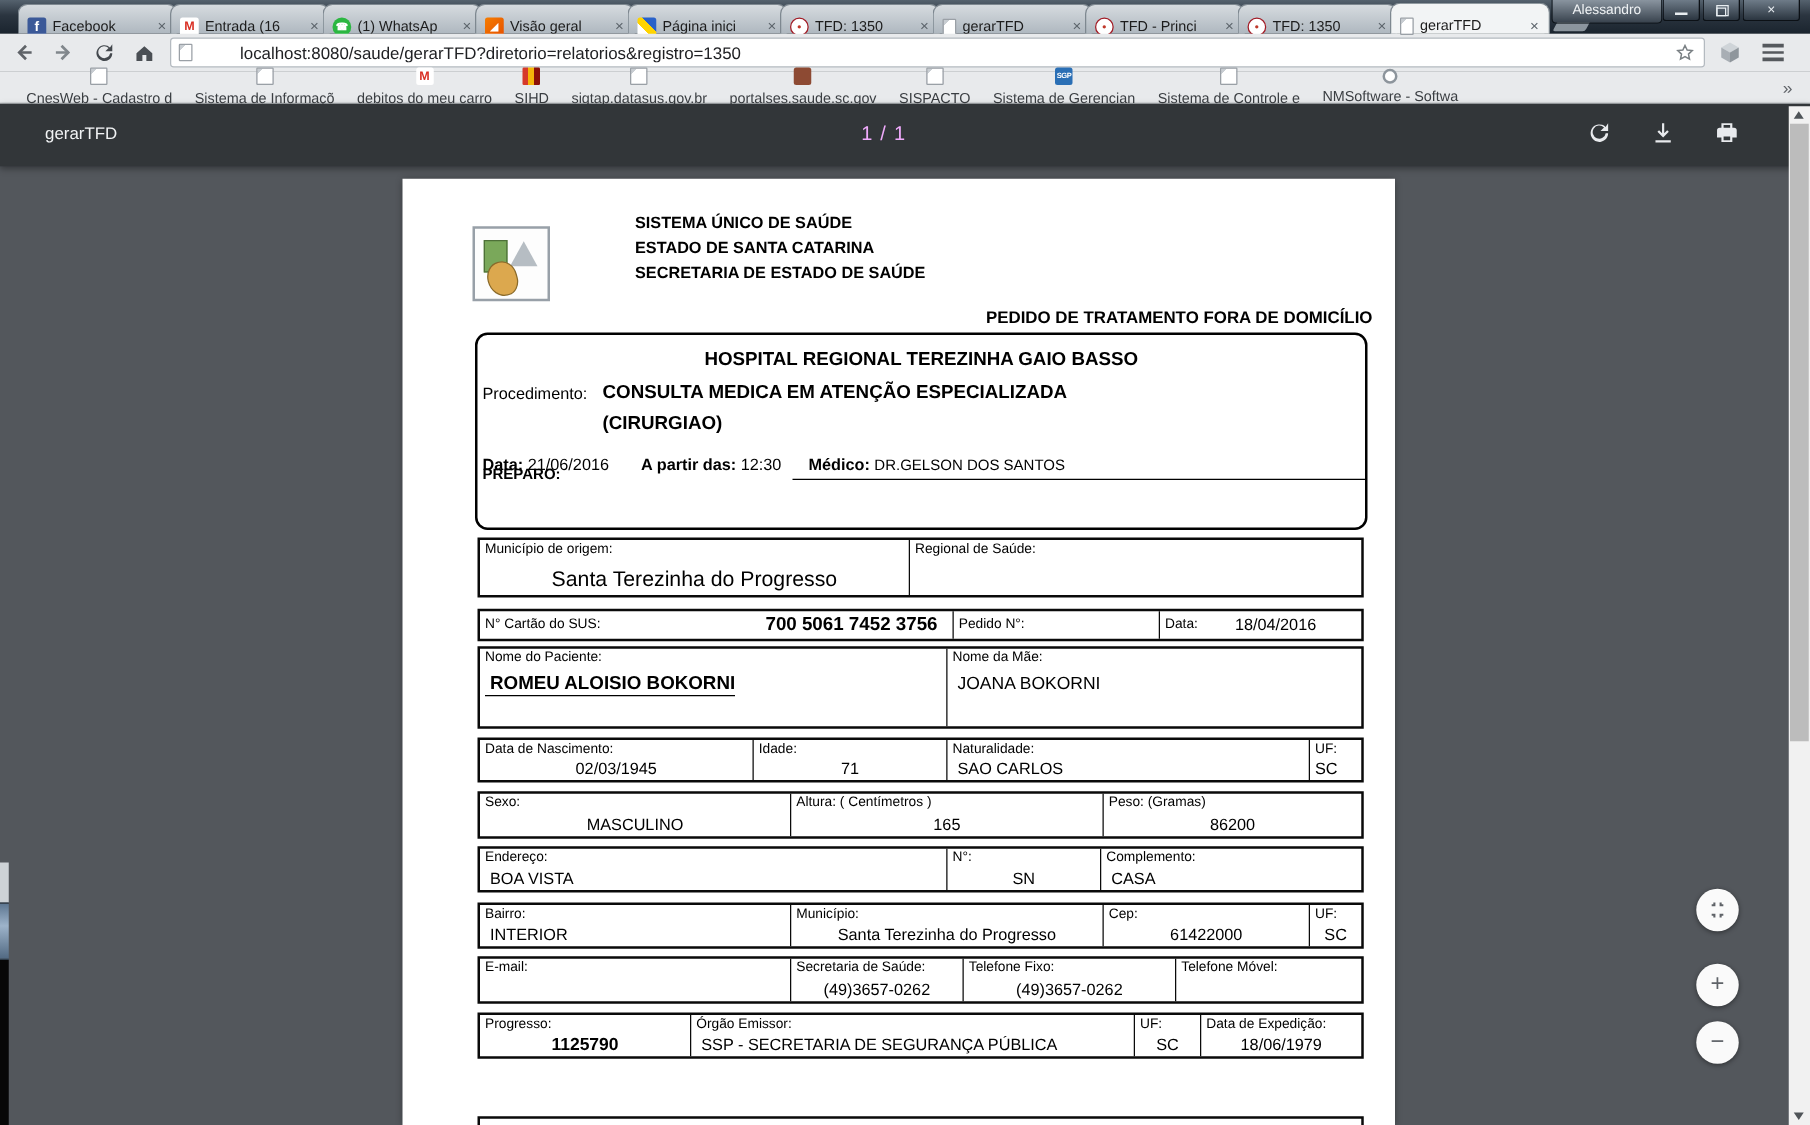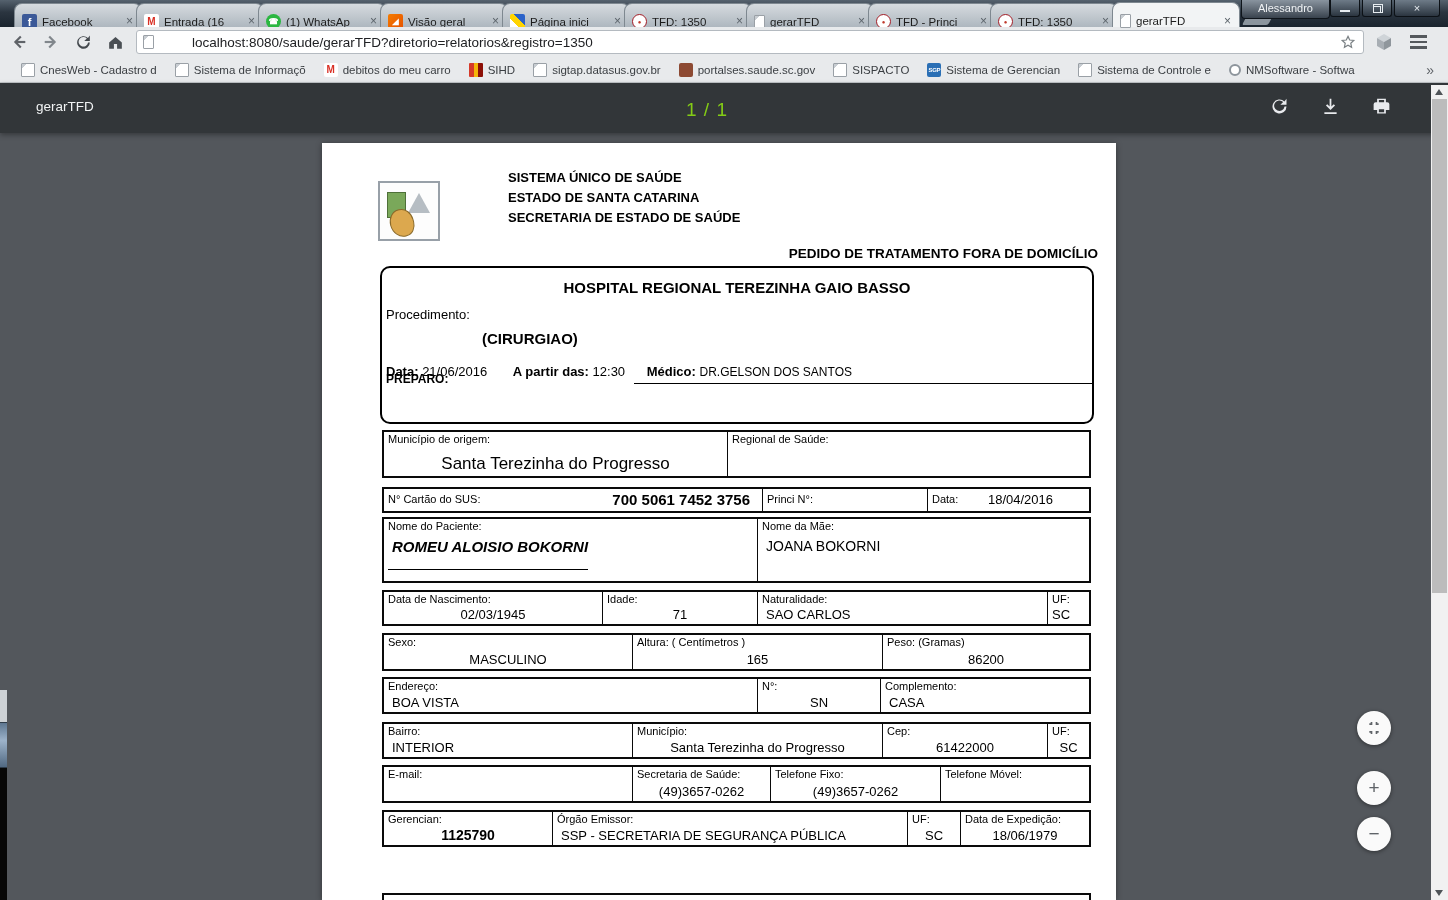--- a/index.html
+++ b/index.html
@@ -47,35 +47,35 @@
     display:flex; align-items:center; padding:0 6px; gap:6px; }
   .urltext { font-size:13.5px; color:#202124; white-space:nowrap; overflow:hidden; flex:1;padding-left:32px; }
   .star { margin-left:auto; }
   .cubewrap, .menuwrap { width:28px; height:26px; display:flex; align-items:center; justify-content:center; margin-left:6px; }
   .hamburger { display:flex; flex-direction:column; gap:3px; }
   .hamburger span { width:17px; height:2.5px; background:#55595d; }
 
   
   .bookmarksbar { position:absolute; left:0; top:57px; width:1448px; height:26px; background:#e8eaec;
     border-bottom:1px solid #c3c7ca; display:flex; align-items:center; padding-left:12px; }
-  .bookmark { display:flex; align-items:center; gap:5px; padding:0 9px; font-size:11.5px; color:#3a3e42; white-space:nowrap; }
+  .bookmark { display:flex; align-items:center; gap:5px; padding:0 9px; font-size:11.5px; color:#3a3e42; white-space:nowrap;flex-direction:column; }
   .bicon { width:14px; height:14px; flex:0 0 14px; display:flex; align-items:center; justify-content:center; font-weight:bold; }
   .bicon.ic-gmail { font-size:10px; }
   .ic-sihd { background:linear-gradient(90deg,#d63a2a 0 33%,#f5b50a 33% 66%,#8c1007 66% 100%); border-radius:1px; }
   .ic-portal { background:#8d4a33; border-radius:2px; }
   .ic-sgp { background:#2a6fb5; border-radius:2px; color:#fff; font-size:6px; letter-spacing:-.3px; }
   .ic-sgp::before { content:"SGP"; }
   .ic-nm { border:2.5px solid #8d959c; border-radius:50%; background:#fff; width:12px; height:12px; flex-basis:12px; }
   .bm-chevron { margin-left:auto; margin-right:14px; color:#5f6368; font-size:14px; }
 
   
   .pdf-toolbar { position:absolute; left:0; top:83px; width:1448px; height:50px; background:#323639;
     box-shadow:0 2px 5px rgba(0,0,0,.35); z-index:3; }
   .pdf-title { position:absolute; left:36px; top:16px; color:#f1f3f4; font-size:13.5px; }
-  .page-indicator { position:absolute; left:707px; top:16px; transform:translateX(-50%); color:#84cc16; font-size:19px; letter-spacing:1px; }
+  .page-indicator { position:absolute; left:707px; top:16px; transform:translateX(-50%); color:#f0abfc; font-size:16px; letter-spacing:1px; }
   .pdf-actions { position:absolute; right:56px; top:13px; display:flex; gap:30px; }
   .pdf-actions svg { display:block; }
   .pdf-content { position:absolute; left:0; top:133px; width:1431px; height:767px; background:#53575c; }
 
   
   .page { position:absolute; left:322px; top:10px; width:794px; height:757px; background:#fff;
     box-shadow:0 1px 6px rgba(0,0,0,.4); overflow:hidden; color:#000; }
   .sus-logo { position:absolute; left:56px; top:38px; width:62px; height:60px; border:2px solid #98a0a8; background:#fdfdfd; }
   .sus-logo .green { position:absolute; left:7px; top:9px; width:19px; height:26px; background:#7aa85a; border:1px solid #4e7038; }
   .sus-logo .tri { position:absolute; right:8px; top:10px; width:0; height:0; border-left:11px solid transparent; border-right:11px solid transparent; border-bottom:20px solid #b6bdc3; }
@@ -100,21 +100,21 @@
   .drow.inline .dcell { flex-direction:row; align-items:center; }
   .flabel { font-size:11px; line-height:13px; white-space:nowrap; }
   .fvalue { font-size:13px; margin-top:auto; }
   .fvalue.center { text-align:center; }
   .fvalue.sz17 { font-size:17px; }
   .fvalue.sz15 { font-size:15px; }
   .fvalue.sz14 { font-size:14px; }
   .fvalue.bold { font-weight:bold; }
   .fvalue.pl6 { padding-left:4px; }
   .fvalue.vtop { margin-top:5px; }
-  .fvalue.ul { border-bottom:1.5px solid #000; align-self:flex-start; padding-bottom:14px;font-style:italic; }
+  .fvalue.ul { border-bottom:1.5px solid #000; align-self:flex-start; padding-bottom:1px; }
   .inline .fvalue { margin-top:0; }
   .inline .mla { margin-left:auto; margin-right:8px; }
   .inline .mr16 { margin-right:32px; }
   .cutrow { overflow:hidden; }
   .cutrow .fvalue { font-size:12px; font-weight:bold; margin-top:2px; }
 
   
   .scrollbar { position:absolute; right:0; top:85px; bottom:0; width:17px; background:#f1f1f1; z-index:5; }
   .sb-up, .sb-down { position:absolute; left:4px; width:0; height:0; border-left:4.5px solid transparent; border-right:4.5px solid transparent; }
   .sb-up { top:4px; border-bottom:6px solid #4f5458; }
@@ -323,20 +323,21 @@
     <div class="org-lines">
       <div>SISTEMA ÚNICO DE SAÚDE</div>
       <div>ESTADO DE SANTA CATARINA</div>
       <div>SECRETARIA DE ESTADO DE SAÚDE</div>
     </div>
     <div class="form-title">PEDIDO DE TRATAMENTO FORA DE DOMICÍLIO</div>
 
     <div class="appt-box">
       <div class="hosp">HOSPITAL REGIONAL TEREZINHA GAIO BASSO</div>
       <div class="proc-label">Procedimento:</div>
+      <div class="proc-v1">CONSULTA MEDICA EM ATENÇÃO ESPECIALIZADA</div>
       <div class="proc-v2">(CIRURGIAO)</div>
       <div class="dateline">
         <b>Data:</b>
         <span>21/06/2016</span>
         <b style="margin-left:22px">A partir das:</b>
         <span>12:30</span>
         <b style="margin-left:18px">Médico:</b>
         <span class="medico-name">DR.GELSON DOS SANTOS</span>
       </div>
       <div class="medico-line"></div>
@@ -352,21 +353,21 @@
         <div class="flabel">Regional de Saúde:</div>
       </div>
     </div>
 
     <div class="drow inline" style="top:344px;height:26px">
       <div class="dcell" style="width:378px">
         <div class="flabel">N° Cartão do SUS:</div>
         <div class="fvalue bold sz15 mla">700 5061 7452 3756</div>
       </div>
       <div class="dcell" style="width:165px">
-        <div class="flabel">Princi N°:</div>
+        <div class="flabel">Pedido N°:</div>
       </div>
       <div class="dcell" style="flex:1">
         <div class="flabel">Data:</div>
         <div class="fvalue mla mr16">18/04/2016</div>
       </div>
     </div>
 
     <div class="drow" style="top:374px;height:66px">
       <div class="dcell" style="width:373px">
         <div class="flabel">Nome do Paciente:</div>
@@ -458,21 +459,21 @@
         <div class="flabel">Telefone Fixo:</div>
         <div class="fvalue center">(49)3657-0262</div>
       </div>
       <div class="dcell" style="flex:1">
         <div class="flabel">Telefone Móvel:</div>
       </div>
     </div>
 
     <div class="drow" style="top:667px;height:37px">
       <div class="dcell" style="width:168px">
-        <div class="flabel">Gerencian:</div>
+        <div class="flabel">Progresso:</div>
         <div class="fvalue center bold sz14">1125790</div>
       </div>
       <div class="dcell" style="width:355px">
         <div class="flabel">Órgão Emissor:</div>
         <div class="fvalue pl6">SSP - SECRETARIA DE SEGURANÇA PÚBLICA</div>
       </div>
       <div class="dcell" style="width:53px">
         <div class="flabel">UF:</div>
         <div class="fvalue center">SC</div>
       </div>

